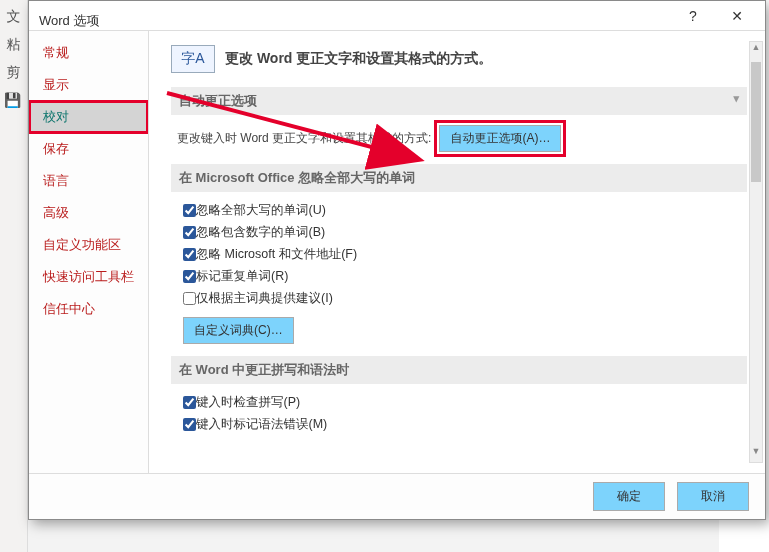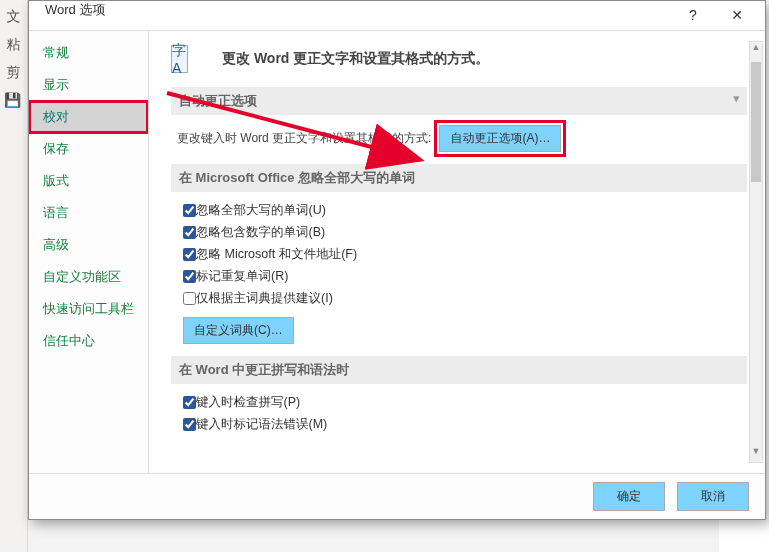--- a/index.html
+++ b/index.html
@@ -23,49 +23,49 @@
     position:absolute;
     left:28px; top:0;
     width:738px; height:520px;
     background:#fff;
     border:1px solid #8a8a8a;
     box-shadow: 4px 4px 12px rgba(0,0,0,.35);
     display:flex; flex-direction:column;
   }
   .titlebar {
     height:30px;
-    display:flex; align-items:flex-start; justify-content:space-between;
-    padding:0 6px 0 16px;
+    display:flex; align-items:flex-end; justify-content:space-between;
+    padding:0 6px 0 10px;
     border-bottom:1px solid #ddd;
     font-size:13px;
   }
   .titlebar .winbtns { display:flex; gap:0; }
   .titlebar .winbtn { width:44px; height:28px; display:flex; align-items:center; justify-content:center; font-size:14px; color:#333; }
   .dlg-body { flex:1; display:flex; overflow:hidden; }
 
   .sidebar {
     width:120px;
     border-right:1px solid #ddd;
     padding:6px 0;
     overflow:auto;
     background:#fdfdfd;
   }
   .side-item {
     padding:7px 14px;
-    color:#15803d;
+    color:#b91c1c;
     font-size:13px;
     cursor:default;
   }
   .side-item.selected { background:#d4d4d4; color:#0f766e; }
   .side-item.hl { outline:3px solid #e4002b; outline-offset:-2px; }
 
   .content { flex:1; position:relative; overflow:auto; padding:14px 18px 10px 22px; }
   .hdr-row { display:flex; align-items:center; gap:10px; margin-bottom:14px; }
-  .hdr-icon { width:17px; height:28px; border:1px solid #9ab; background:#eef4ff; display:flex; align-items:center; justify-content:center; font-size:14px; color:#2b579a;}
-  .hdr-text { font-size:14px; font-weight:bold; color:#444;margin-left:24px; }
+  .hdr-icon { width:44px; height:28px; border:1px solid #9ab; background:#eef4ff; display:flex; align-items:center; justify-content:center; font-size:14px; color:#2b579a;}
+  .hdr-text { font-size:14px; font-weight:bold; color:#444; }
 
   .section-title {
     background:#ececec;
     color:#666;
     font-size:13px;
     font-weight:bold;
     padding:5px 8px;
     margin:12px 0 10px;
     position:relative;
   }
@@ -125,21 +125,20 @@
       <div class="winbtn" title="关闭">✕</div>
     </div>
   </div>
 
   <div class="dlg-body">
     <div class="sidebar" id="sidebar">
         <div class="side-item">常规</div>
         <div class="side-item">显示</div>
         <div class="side-item selected hl">校对</div>
         <div class="side-item">保存</div>
-        <div class="side-item">版式</div>
         <div class="side-item">语言</div>
         <div class="side-item">高级</div>
         <div class="side-item">自定义功能区</div>
         <div class="side-item">快速访问工具栏</div>
         <div class="side-item">信任中心</div>
       </div>
 
     <div class="content">
       <div class="hdr-row">
         <div class="hdr-icon">字A</div>

